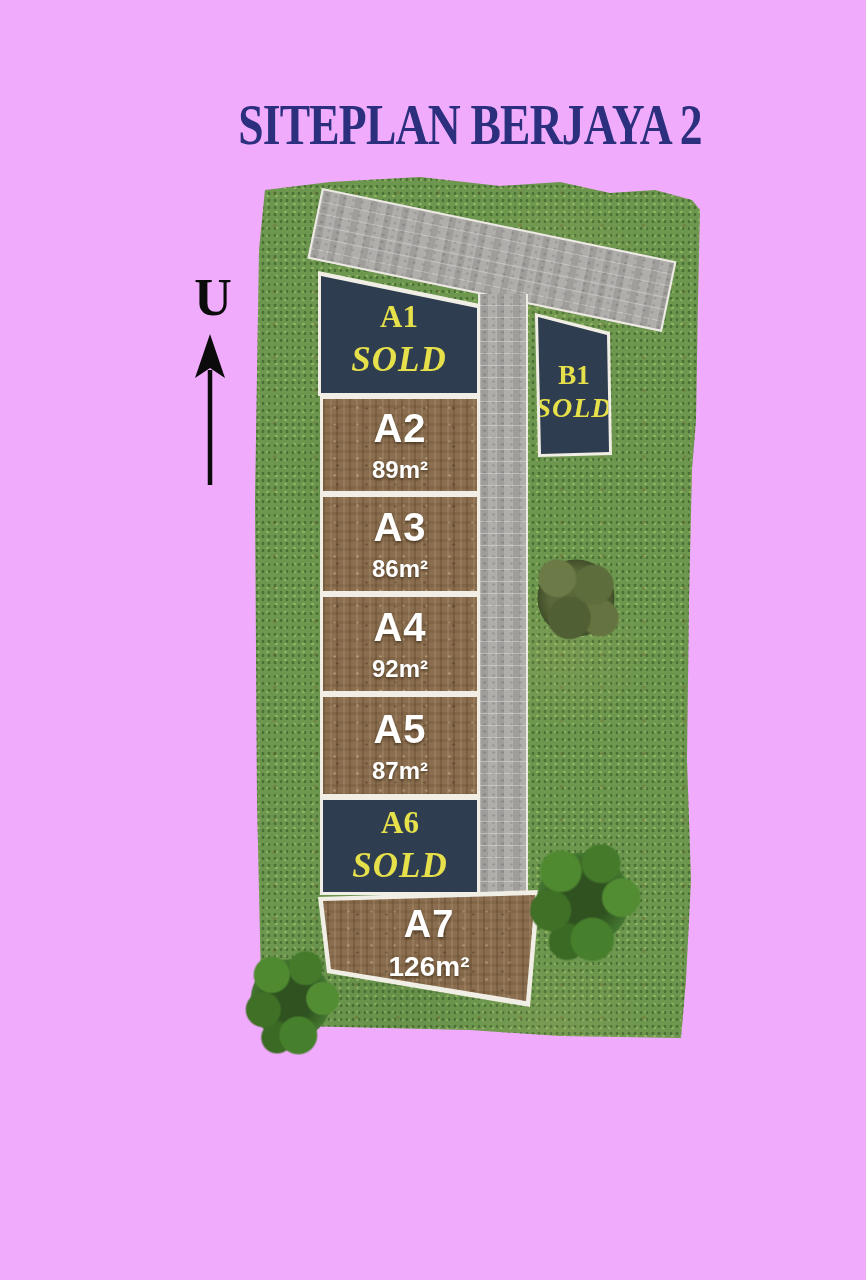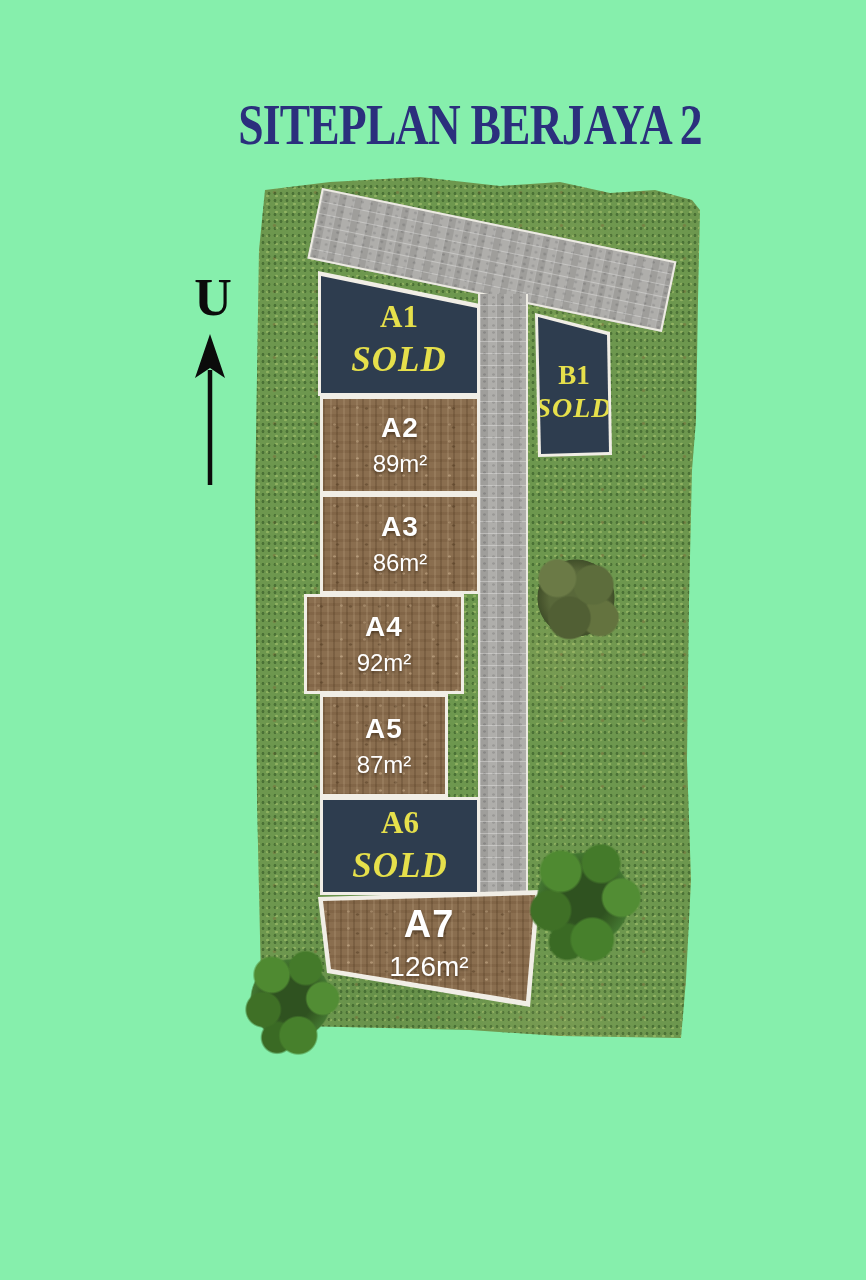--- a/index.html
+++ b/index.html
@@ -1,16 +1,16 @@
 <!DOCTYPE html>
 <html><head>
 <meta charset="utf-8">
 <style>
   html,body{margin:0;padding:0;background:#ffffff;}
-  .stage{position:relative;width:866px;height:1280px;background:#86efac;overflow:hidden;
+  .stage{position:relative;width:866px;height:1280px;background:#f0abfc;overflow:hidden;
          font-family:"Liberation Sans",sans-serif;}
 
   
   .title{position:absolute;top:92px;left:470px;margin:0;white-space:nowrap;
          transform:translateX(-50%) scaleX(.80);
          font-family:"Liberation Serif",serif;font-weight:700;font-size:57px;
          letter-spacing:-1px;color:#2b2f7d;}
 
   
   .north{position:absolute;left:183px;top:272px;width:60px;text-align:center;}
@@ -59,37 +59,37 @@
        repeating-linear-gradient(0deg, rgba(84,58,32,.16) 0 3px, rgba(0,0,0,0) 3px 9px),
        radial-gradient(rgba(255,226,190,.30) 1px, rgba(0,0,0,0) 2px),
        radial-gradient(rgba(58,36,16,.35) 1.2px, rgba(0,0,0,0) 2.2px);
      background-size:13px 100%,100% 9px,23px 17px,29px 19px;}
   .navy{background-color:#2e3d4f;justify-content:center;}
 
   .plot-border{position:absolute;inset:0;background:#f1eee6;}
   .plot-fill{position:absolute;inset:0;display:flex;flex-direction:column;
              align-items:center;justify-content:center;}
 
-  .plot-id{font-weight:900;font-size:28px;color:#ffffff;letter-spacing:1px;
+  .plot-id{font-weight:900;font-size:40px;color:#ffffff;letter-spacing:1px;
            text-shadow:0 2px 3px rgba(40,25,10,.55);line-height:1;}
-  .plot-area{font-weight:400;font-size:24px;color:#ffffff;margin-top:10px;
+  .plot-area{font-weight:700;font-size:24px;color:#ffffff;margin-top:10px;
              text-shadow:0 2px 3px rgba(40,25,10,.55);line-height:1;}
   .sold-id{font-family:"Liberation Serif",serif;font-weight:700;font-size:31px;
            color:#e6e04b;line-height:1.05;}
   .sold-status{font-family:"Liberation Serif",serif;font-weight:700;font-size:35px;
            color:#e6e04b;letter-spacing:1px;line-height:1.05;margin-top:8px;font-style:italic;}
 
   
   .p-a1{left:64px;top:92px;width:162px;height:128px;}
   .p-a1 .plot-border{clip-path:polygon(0px 3px,162px 36px,162px 128px,0px 128px);}
   .p-a1 .plot-fill{clip-path:polygon(3px 8px,159px 40px,159px 125px,3px 125px);padding-top:16px;}
   .p-a2{left:66px;top:220px;width:160px;height:98px;}
   .p-a3{left:66px;top:318px;width:160px;height:100px;}
-  .p-a4{left:50px;top:418px;width:160px;height:100px;}
-  .p-a5{left:66px;top:518px;width:128px;height:103px;}
+  .p-a4{left:66px;top:418px;width:160px;height:100px;}
+  .p-a5{left:66px;top:518px;width:160px;height:103px;}
   .p-a6{left:66px;top:621px;width:160px;height:98px;}
   .p-a7{left:60px;top:710px;width:230px;height:126px;}
   .p-a7 .plot-border{clip-path:polygon(4px 11px,226px 4px,216px 121px,13px 87px);}
   .p-a7 .plot-fill{clip-path:polygon(9px 15px,221px 9px,212px 115px,17px 83px);padding-bottom:12px;}
   .p-a7 .plot-id{font-size:38px;}
   .p-a7 .plot-area{font-size:28px;}
   .p-b1{left:279px;top:135px;width:82px;height:150px;}
   .p-b1 .plot-border{clip-path:polygon(2px 2px,77px 21px,79px 144px,5px 146px);}
   .p-b1 .plot-fill{clip-path:polygon(5px 6px,74px 24px,76px 141px,8px 143px);padding-top:12px;}
   .p-b1 .sold-id{font-size:27px;}

